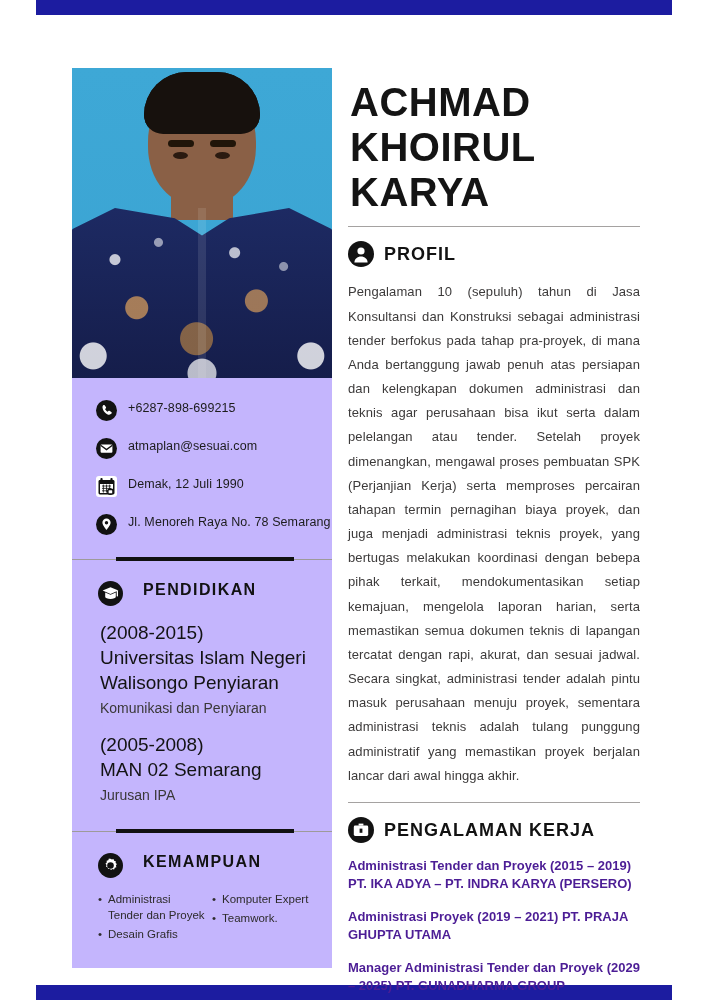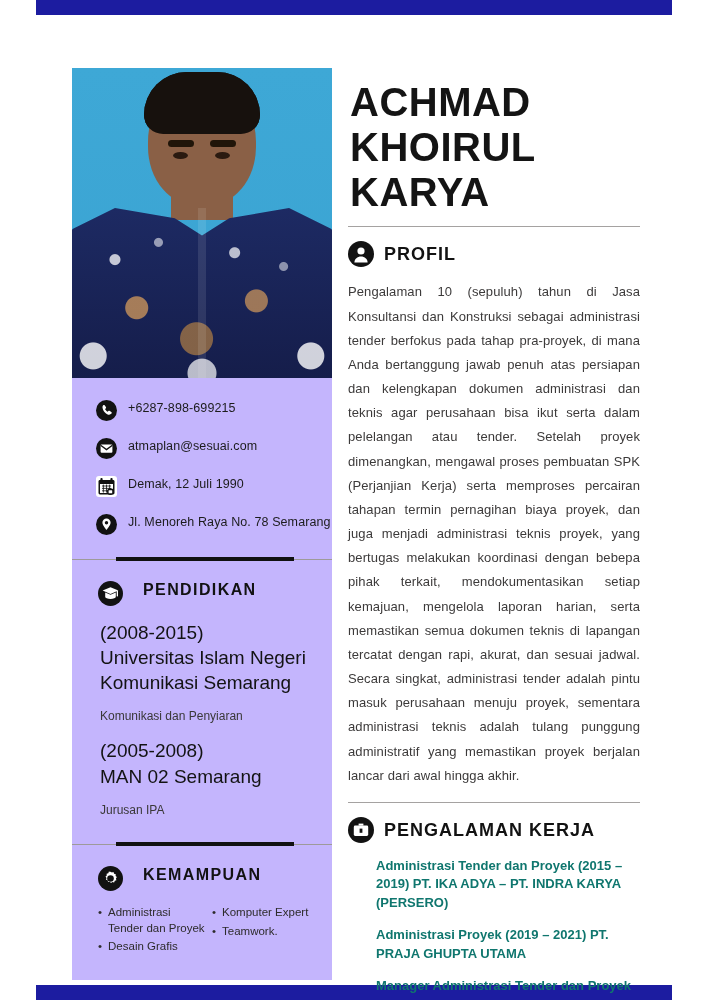--- a/index.html
+++ b/index.html
@@ -111,21 +111,21 @@
     font-size: 16px; font-weight: bold; letter-spacing: 1.4px; color: #121212;
   }
 
   .edu-block { padding: 14px 24px 0 28px; }
   .edu-item { margin-bottom: 14px; }
   .edu-item:last-child { margin-bottom: 0; }
   .edu-years, .edu-school {
     font-size: 19px; font-weight: normal; color: #131313; line-height: 1.32;
   }
   .edu-major {
-    font-size: 12px; color: #3a3838; line-height: 1.35; margin-top: 13px;
+    font-size: 14px; color: #3a3838; line-height: 1.35; margin-top: 4px;
   }
 
   .skills-wrap {
     display: flex; gap: 4px; padding: 14px 10px 0 26px;
   }
   .skills-col { flex: 1; }
   .skill {
     display: flex; gap: 6px; font-size: 11.5px; color: #2d2b2b;
     line-height: 1.38; margin-bottom: 3px;
   }
@@ -153,21 +153,21 @@
     font-size: 18px; font-weight: bold; letter-spacing: 1px; color: #121212;
   }
 
   .profil-text {
     margin-top: 13px; font-size: 13px; color: #3c3a3a;
     line-height: 1.86; text-align: justify; letter-spacing: .1px;
   }
 
   .job { margin-top: 14px; }
   .job-text {
-    font-size: 13px; font-weight: bold; color: #0f766e; line-height: 1.42; margin-left: 28px;
+    font-size: 13px; font-weight: bold; color: #4c1d95; line-height: 1.42;
   }
 </style>
 </head>
 <body>
 
 <div class="page">
 
   <div class="bar-top"></div>
   <div class="bar-bottom"></div>
 
@@ -249,21 +249,21 @@
             <path d="M7.2 11.4v4.4c0 1.3 2.4 2.2 5.3 2.2s5.3-.9 5.3-2.2v-4.4l-5.3 2.3z" fill="#fff"></path>
             <rect x="18.7" y="10" width="1.3" height="5.4" fill="#fff"></rect>
           </svg>
         </span>
         <span class="sec-title">PENDIDIKAN</span>
       </div>
 
       <div class="edu-block">
         <div class="edu-item">
           <div class="edu-years">(2008-2015)</div>
-          <div class="edu-school">Universitas Islam Negeri Komunikasi Semarang</div>
+          <div class="edu-school">Universitas Islam Negeri Walisongo Penyiaran</div>
           <div class="edu-major">Komunikasi dan Penyiaran</div>
         </div>
         <div class="edu-item">
           <div class="edu-years">(2005-2008)</div>
           <div class="edu-school">MAN 02 Semarang</div>
           <div class="edu-major">Jurusan IPA</div>
         </div>
       </div>
 
       <div class="divider" style="margin-top:22px;">

